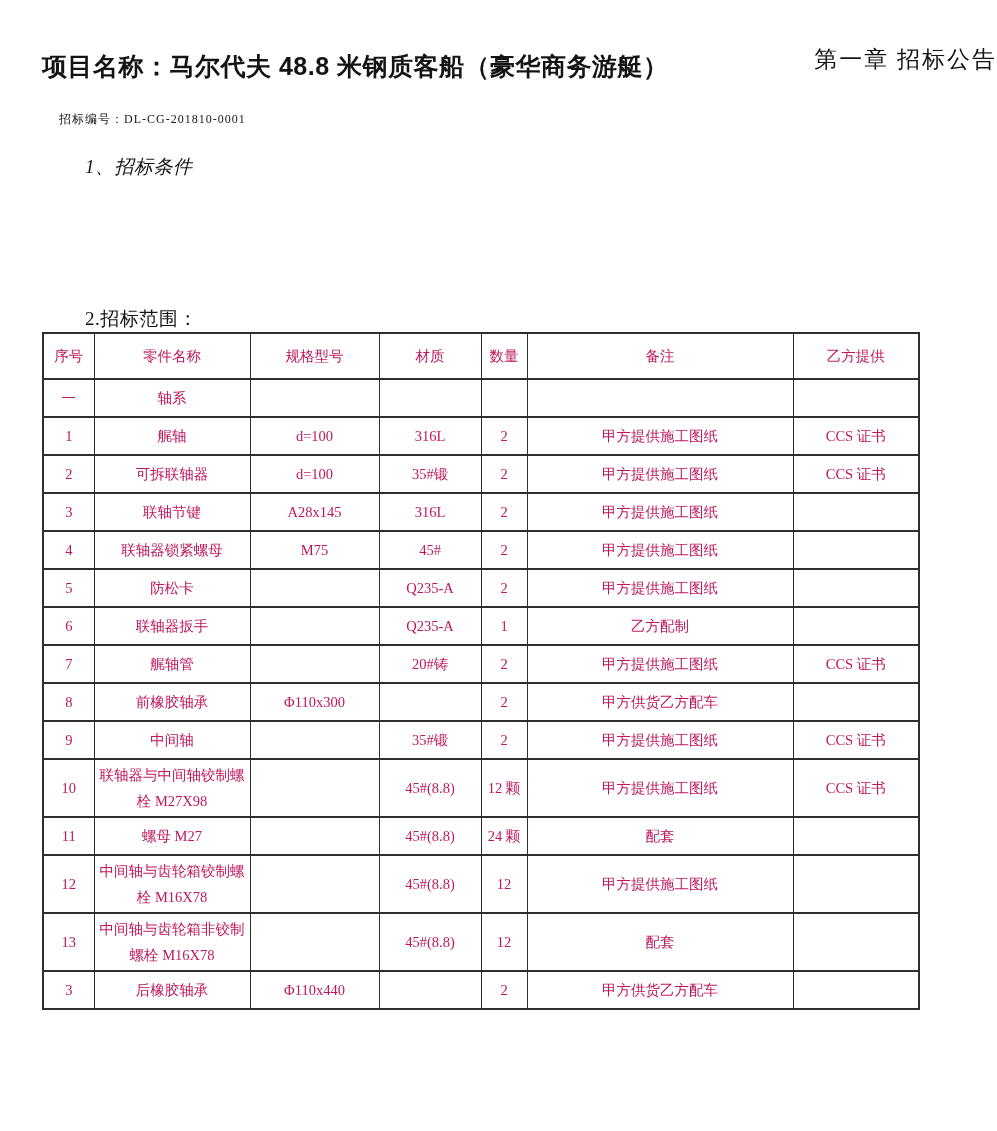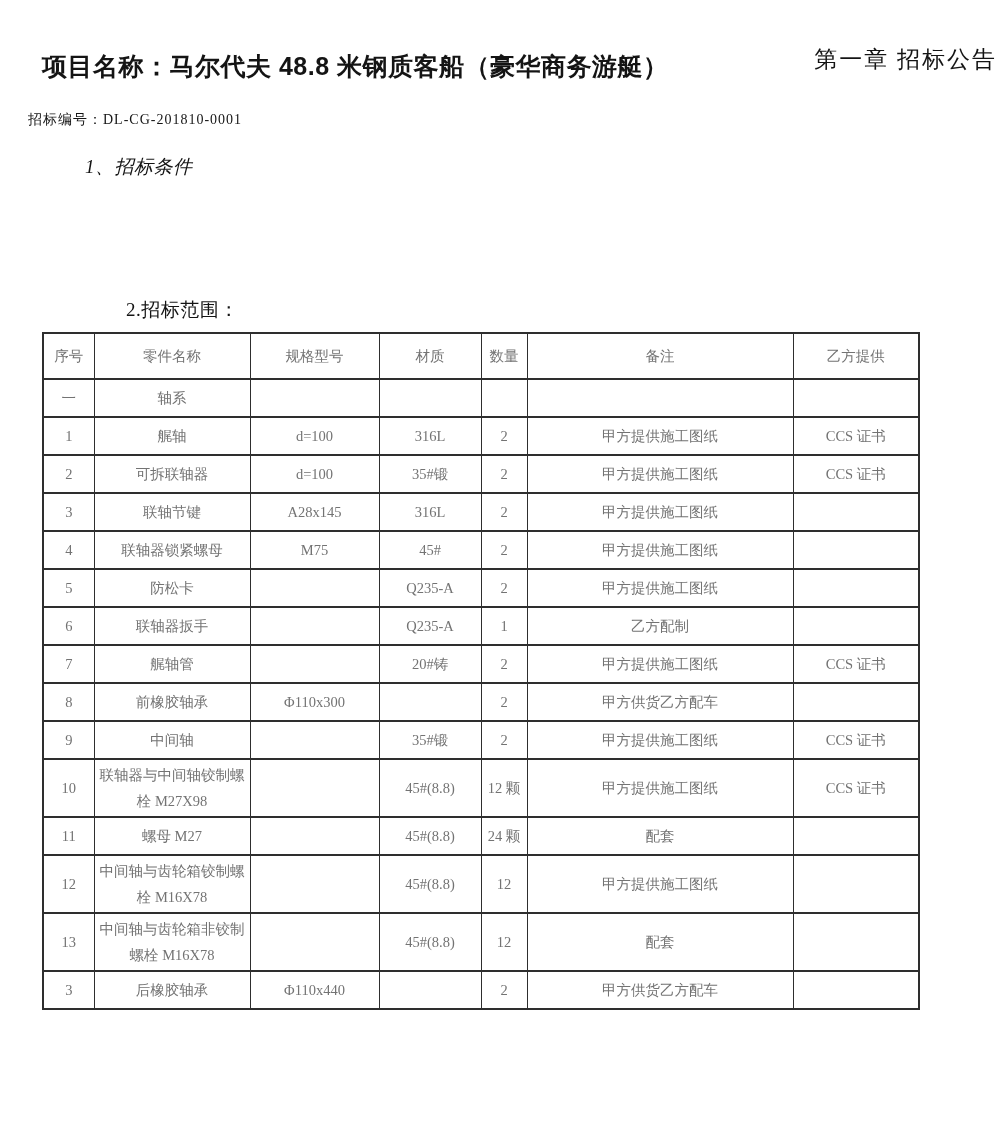--- a/index.html
+++ b/index.html
@@ -13,39 +13,39 @@
   .chapter-title{
     position:absolute;top:3px;left:0;width:100%;
     text-align:right;font-size:23px;letter-spacing:2px;font-weight:500;margin-top:41px;
   }
   .project-heading{
     position:absolute;top:50px;left:42px;width:913px;
     font-family:Liberation Sans, sans-serif;
     font-weight:700;font-size:25px;letter-spacing:0.5px;
   }
   .bid-number{
-    position:absolute;top:111px;left:28px;font-size:14px;letter-spacing:1px;
+    position:absolute;top:111px;left:59px;font-size:12px;letter-spacing:1px;
   }
   .section-heading{position:absolute;left:85px;font-size:19px;letter-spacing:0.5px;}
   .s1{top:154px;font-style:italic;}
-  .s2{top:297px;margin-left:41px;}
+  .s2{top:306px;}
   .intro-para{
     position:absolute;top:186px;left:42px;width:913px;
     font-size:20px;line-height:52px;letter-spacing:2.5px;
     text-align:justify;text-indent:2em;
   }
   .intro-para .bold-seg{
     font-family:"Liberation Sans","DejaVu Sans",sans-serif;
     font-weight:700;
   }
 
   table.parts{
     position:absolute;top:332px;left:42px;width:876px;
     border-collapse:collapse;table-layout:fixed;
-    font-size:14.5px;color:#737373;
+    font-size:14.5px;color:#be185d;
     border:2px solid #2e2e2e;
   }
   .parts th,.parts td{
     border:1px solid #2e2e2e;
     border-top-width:2px;border-bottom-width:2px;
     text-align:center;vertical-align:middle;
     font-weight:normal;line-height:26px;
     padding:2px 3px;overflow:hidden;word-break:break-all;
   }
   .parts thead tr{height:46px;}

